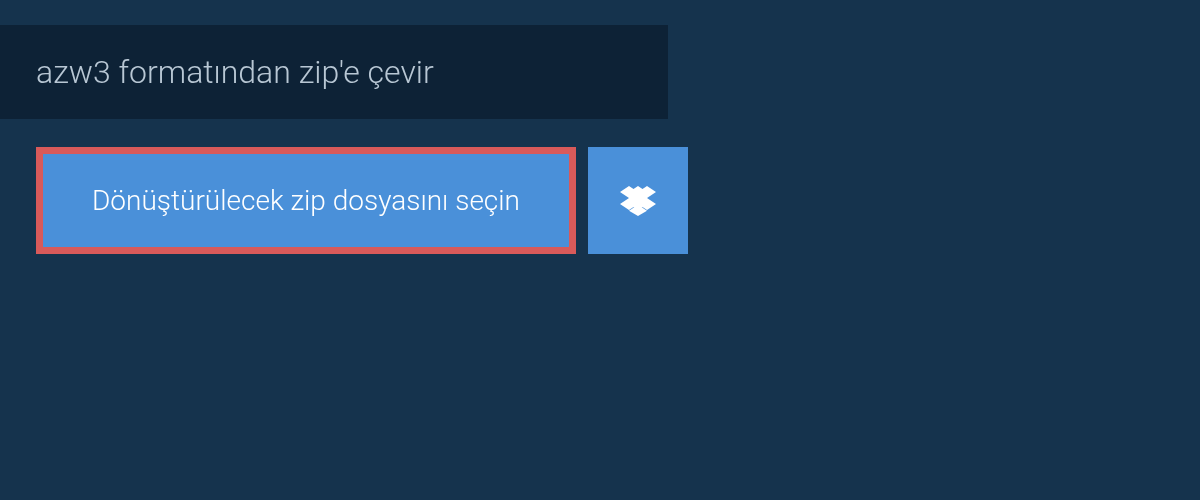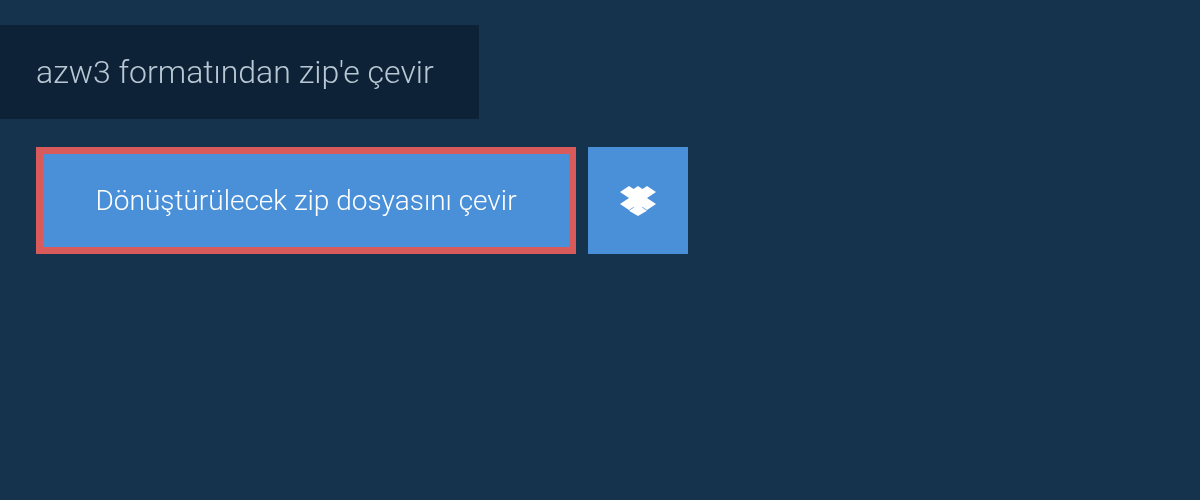--- a/index.html
+++ b/index.html
@@ -14,21 +14,21 @@
       font-family: -apple-system, BlinkMacSystemFont, "Segoe UI", Roboto, Arial, sans-serif;
       overflow: hidden;
     }
     .title-bar {
       background: #0d2236;
       color: #b8c7d4;
       font-size: 32px;
       font-weight: 300;
       padding: 28px 36px;
       margin-top: 25px;
-      width: 479px;
+      width: 668px;
     }
     .action-row {
       display: flex;
       margin: 28px 36px 0 36px;
       gap: 12px;
     }
     .file-select-button {
       background: #4a90d9;
       border: 7px solid #d85a5a;
       color: #ffffff;
@@ -58,21 +58,21 @@
   </style>
 </head>
 <body>
 
 <div class="title-bar">
   <span>azw3 formatından zip'e çevir</span>
 </div>
 
 <div class="action-row">
   <div class="file-select-button">
-    <span>Dönüştürülecek zip dosyasını çevir</span>
+    <span>Dönüştürülecek zip dosyasını seçin</span>
   </div>
   <div class="dropbox-button">
     <svg class="dropbox-icon" viewBox="0 0 24 24">
       <path d="M6 2L0 6l6 4-6 4 6 4 6-4 6 4 6-4-6-4 6-4-6-4-6 4-6-4zm6 8l6-4-6-4-6 4 6 4zm-6 4l6 4 6-4-6-4-6 4z"></path>
       <path d="M6 18.5l6 3.5 6-3.5-6-4-6 4z"></path>
     </svg>
   </div>
 </div>
 
 </body></html>

